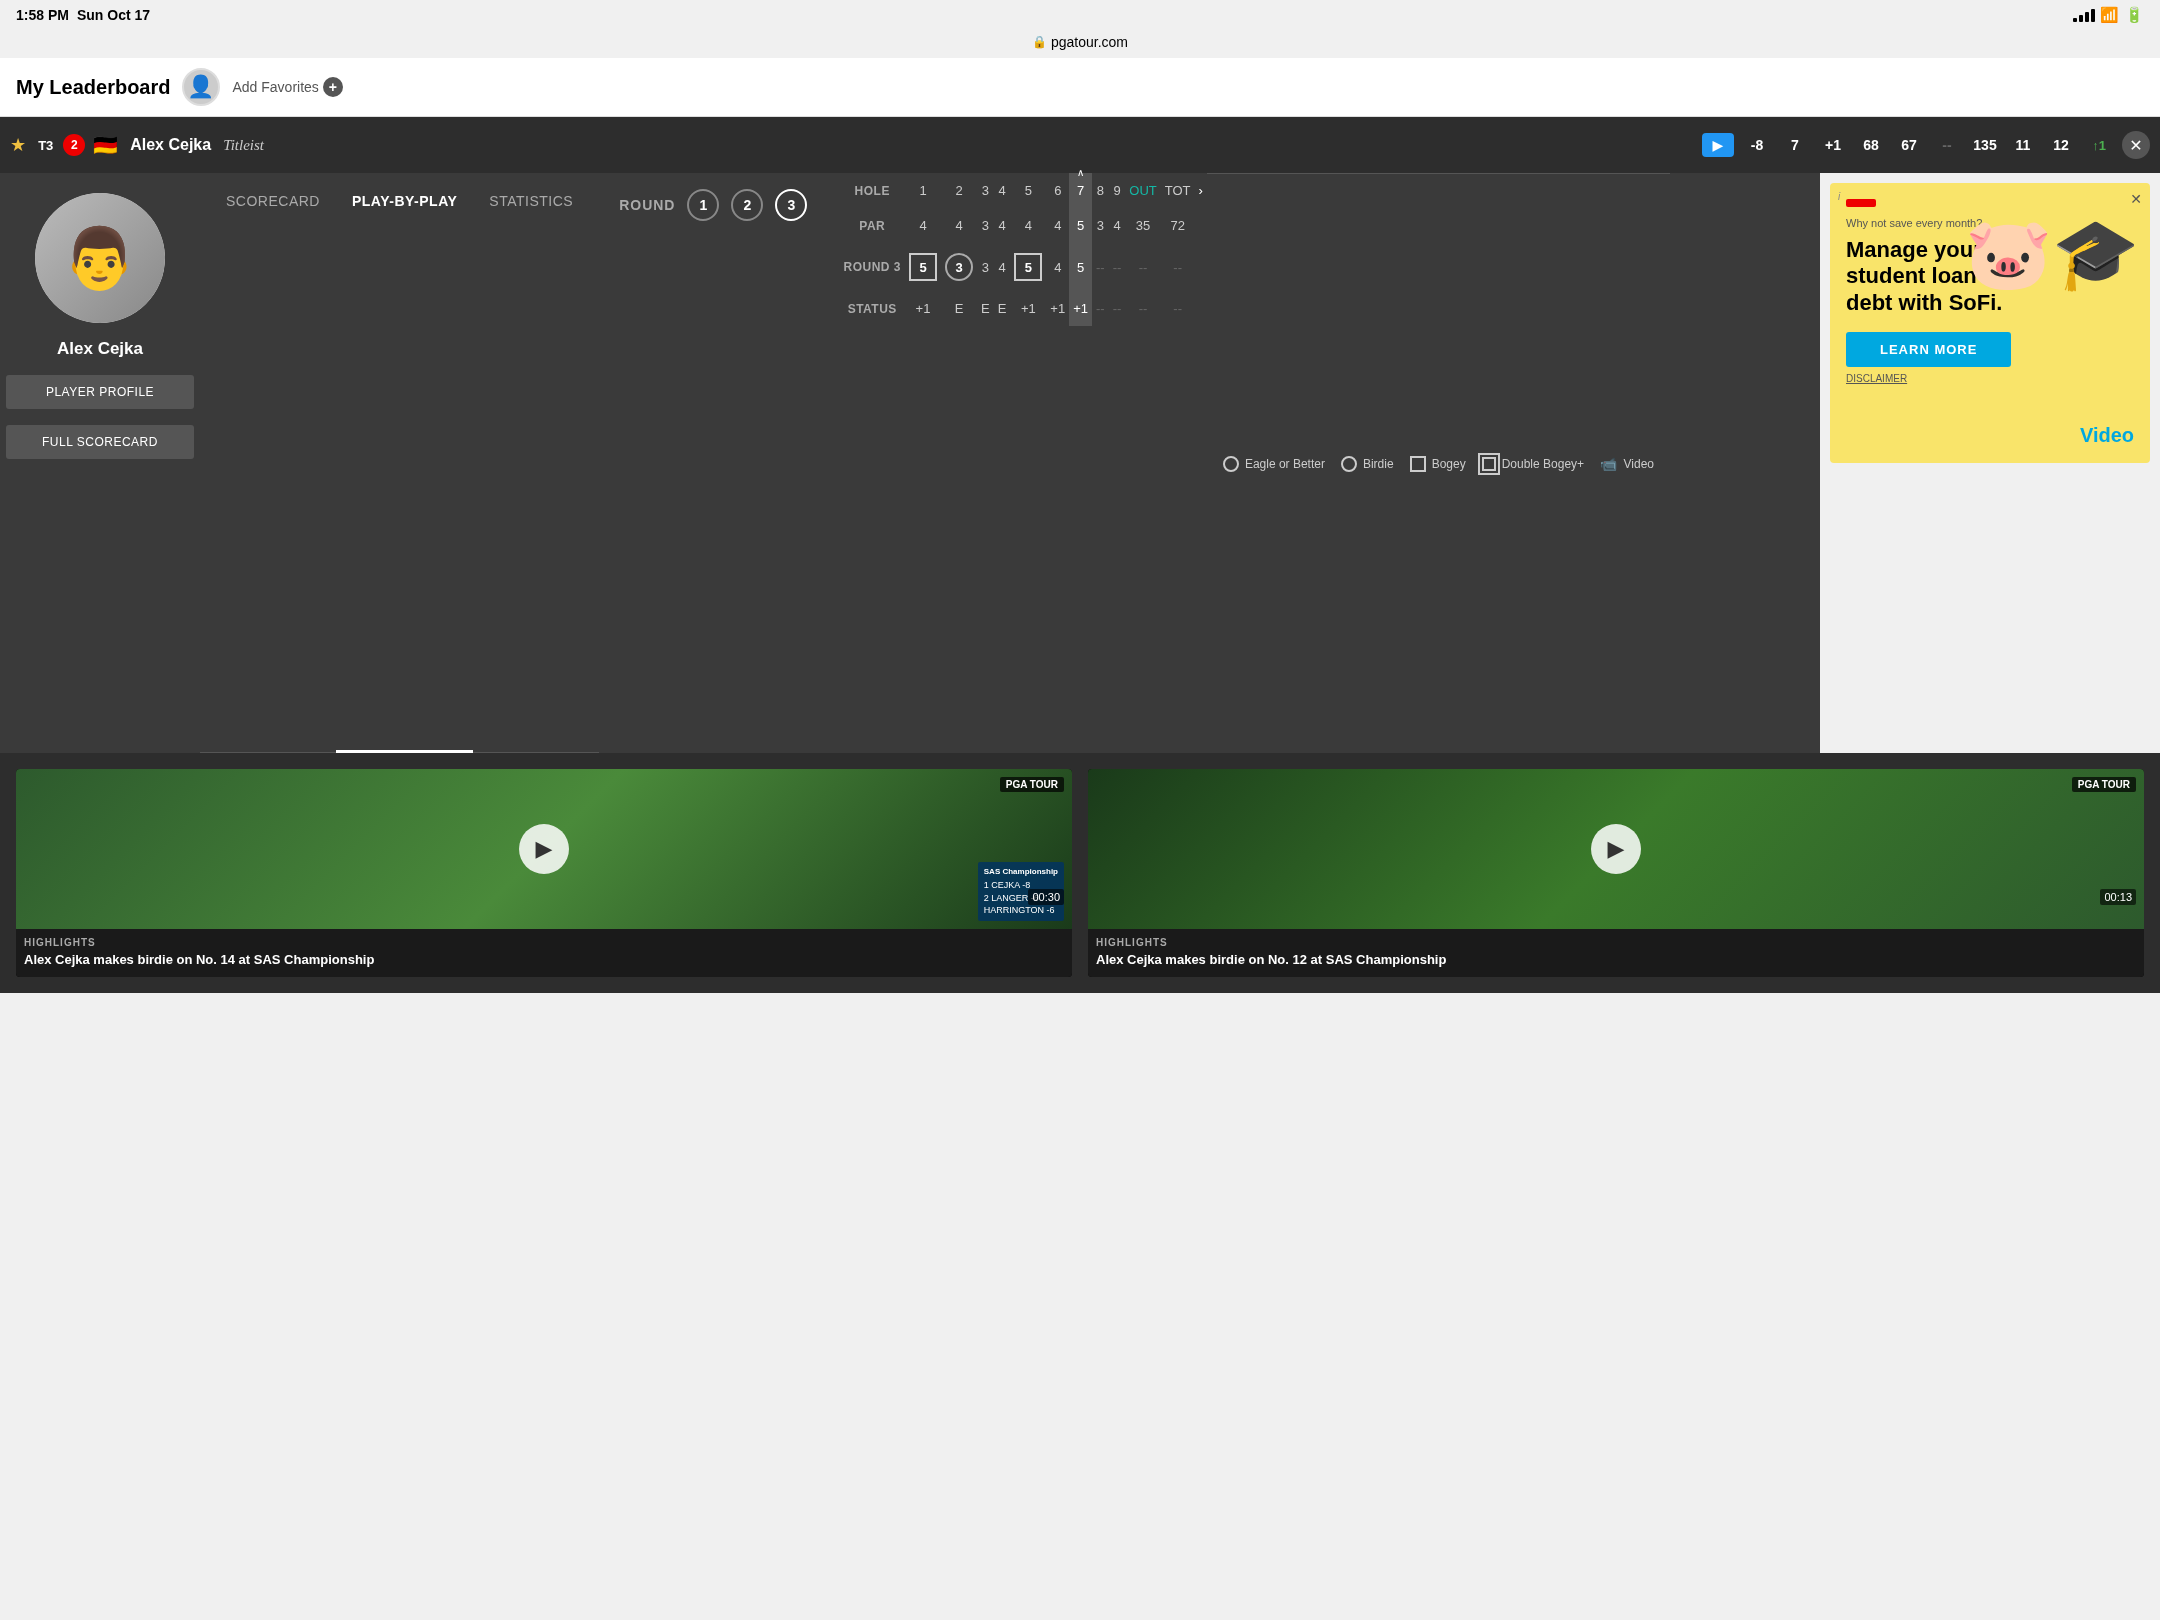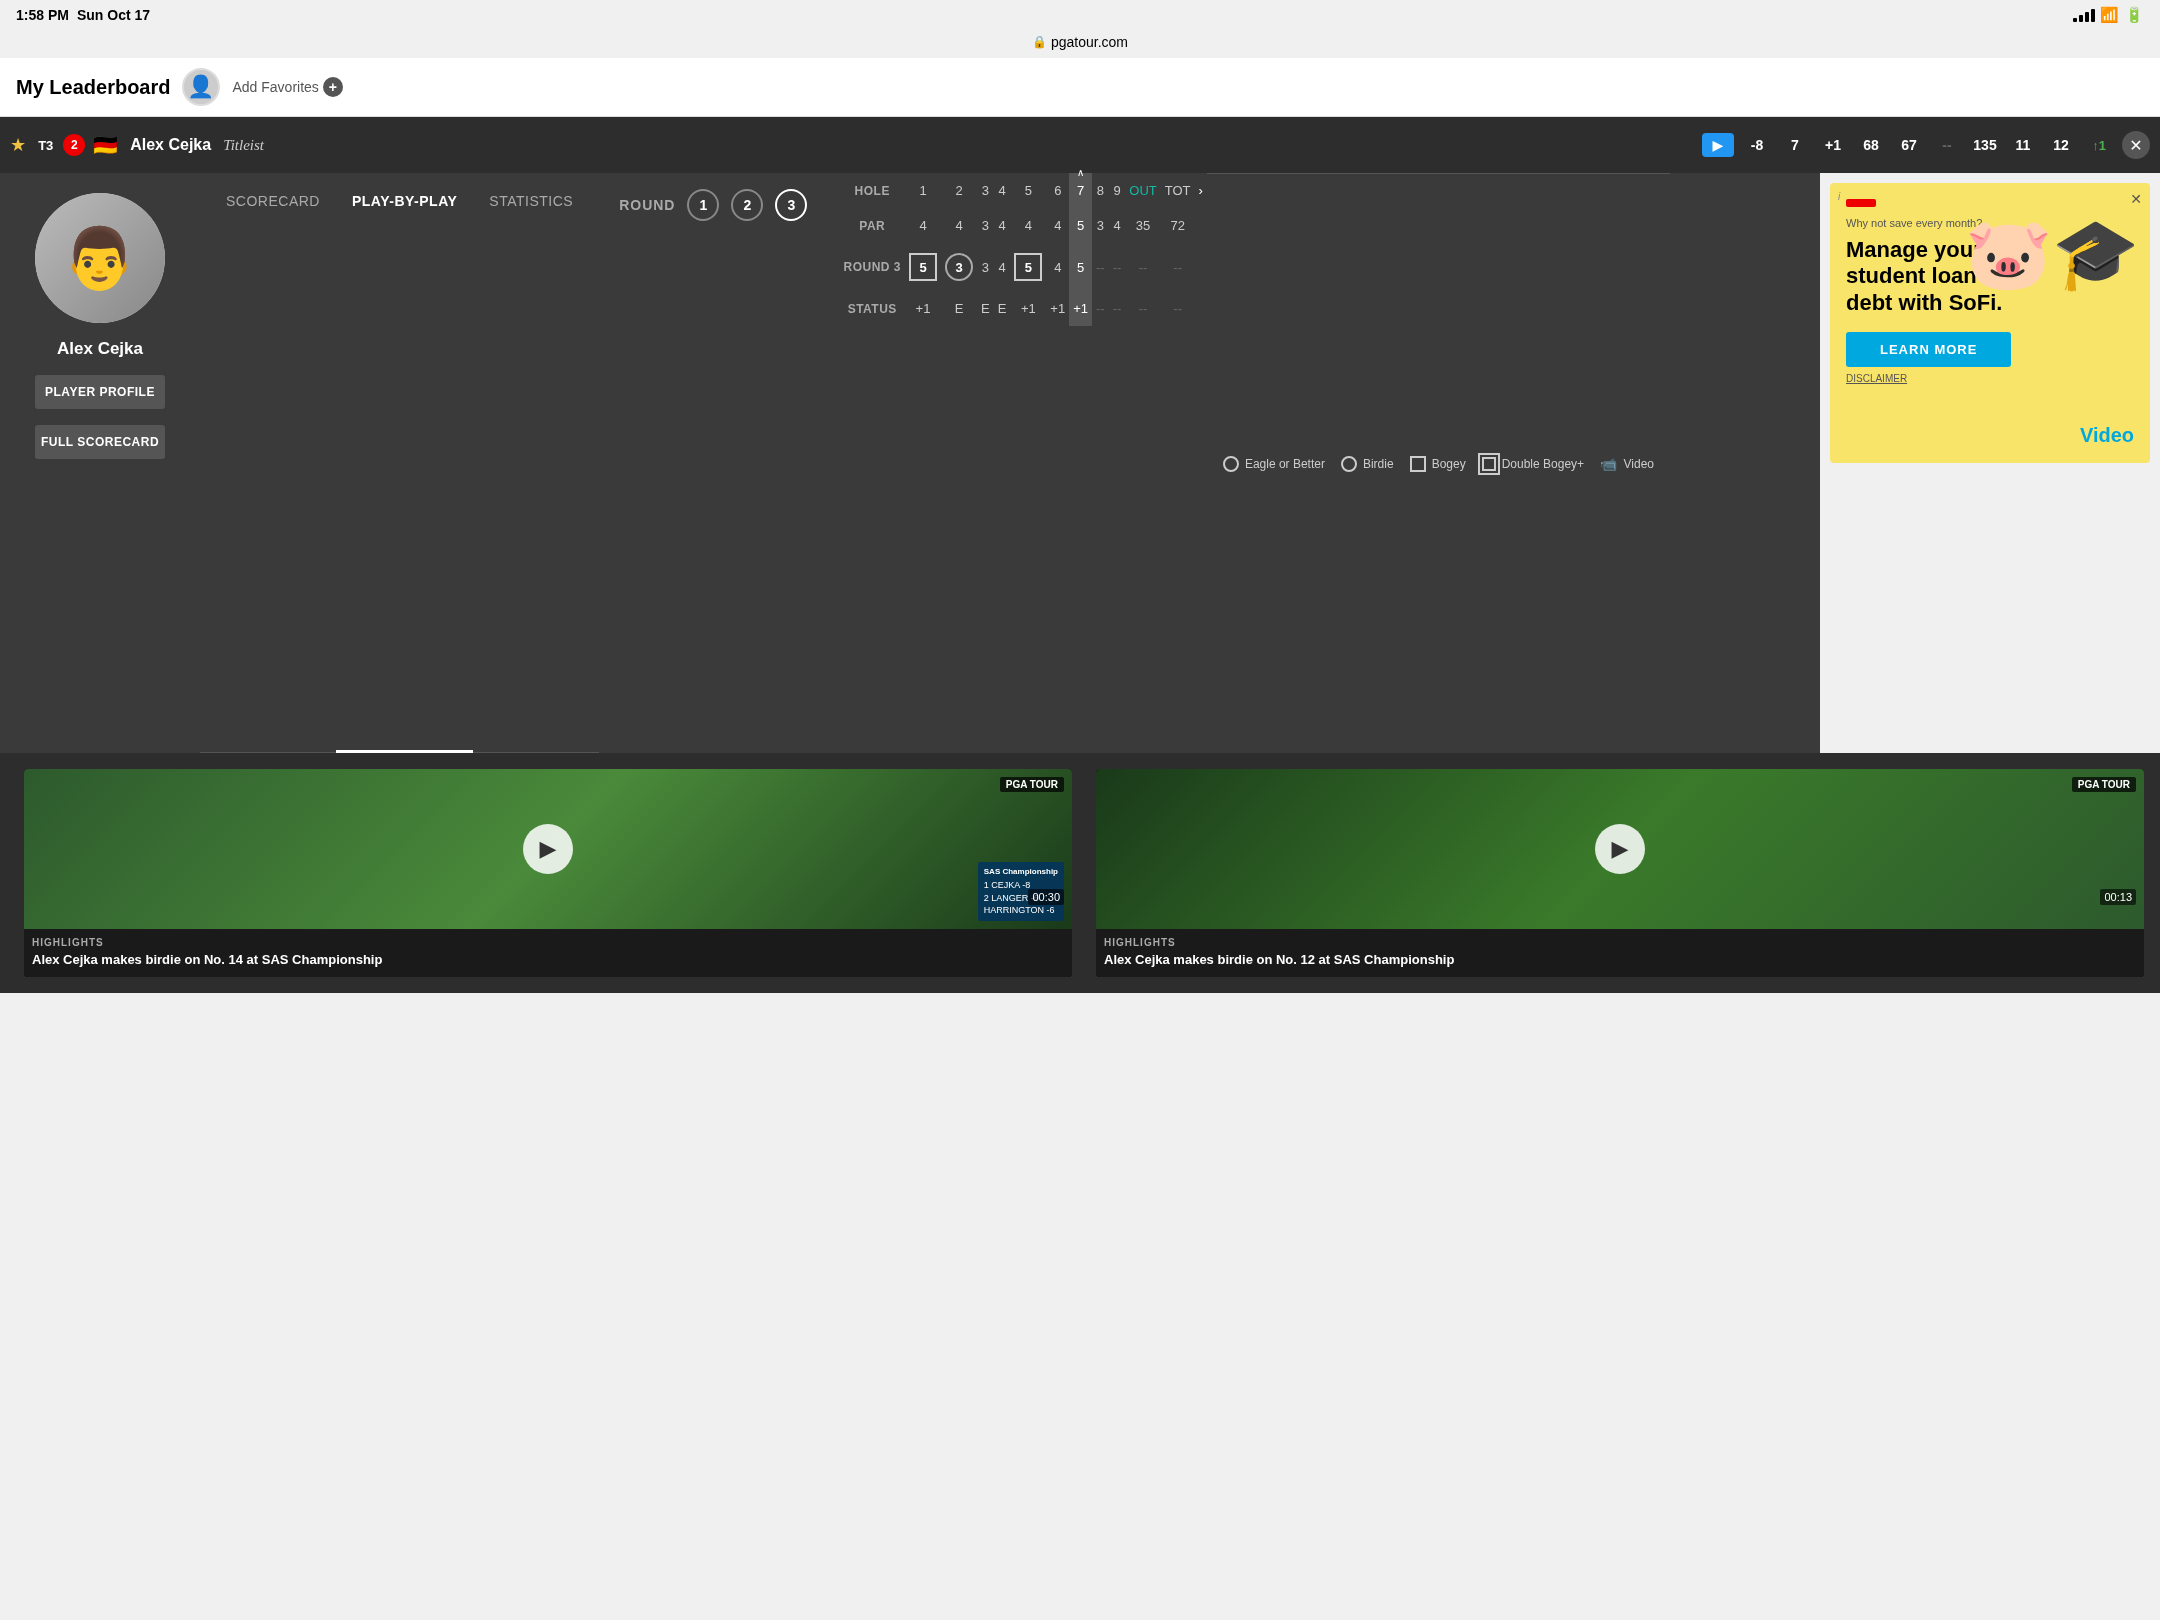--- a/index.html
+++ b/index.html
@@ -124,27 +124,27 @@
     .player-avatar {
       width: 130px; height: 130px;
       border-radius: 50%;
       background: #ccc;
       overflow: hidden;
       display: flex; align-items: center; justify-content: center;
       font-size: 60px;
     }
     .player-name-label { color: #fff; font-size: 17px; font-weight: 600; }
     .btn-profile, .btn-scorecard {
-      width: 130px;
+      width: 188px;
       background: #555;
       color: #fff;
       border: none;
       padding: 10px 0;
       font-size: 12px;
-      font-weight: 700;
+      font-weight: 400;
       letter-spacing: 0.5px;
       cursor: pointer;
       border-radius: 3px;
     }
 
     
     .right-panel {
       flex: 1;
       background: #3a3a3a;
       display: flex;
@@ -339,21 +339,20 @@
       display: flex;
       gap: 16px;
     }
     .video-card {
       flex: 1;
       background: #000;
       border-radius: 4px;
       overflow: hidden;
       position: relative;
       cursor: pointer;
-      margin-left: 8px;
     }
     .video-thumb {
       width: 100%;
       height: 160px;
       background: linear-gradient(135deg, #2d5a2d 0%, #4a8a3a 50%, #1a3a1a 100%);
       position: relative;
       display: flex;
       align-items: center;
       justify-content: center;
     }

